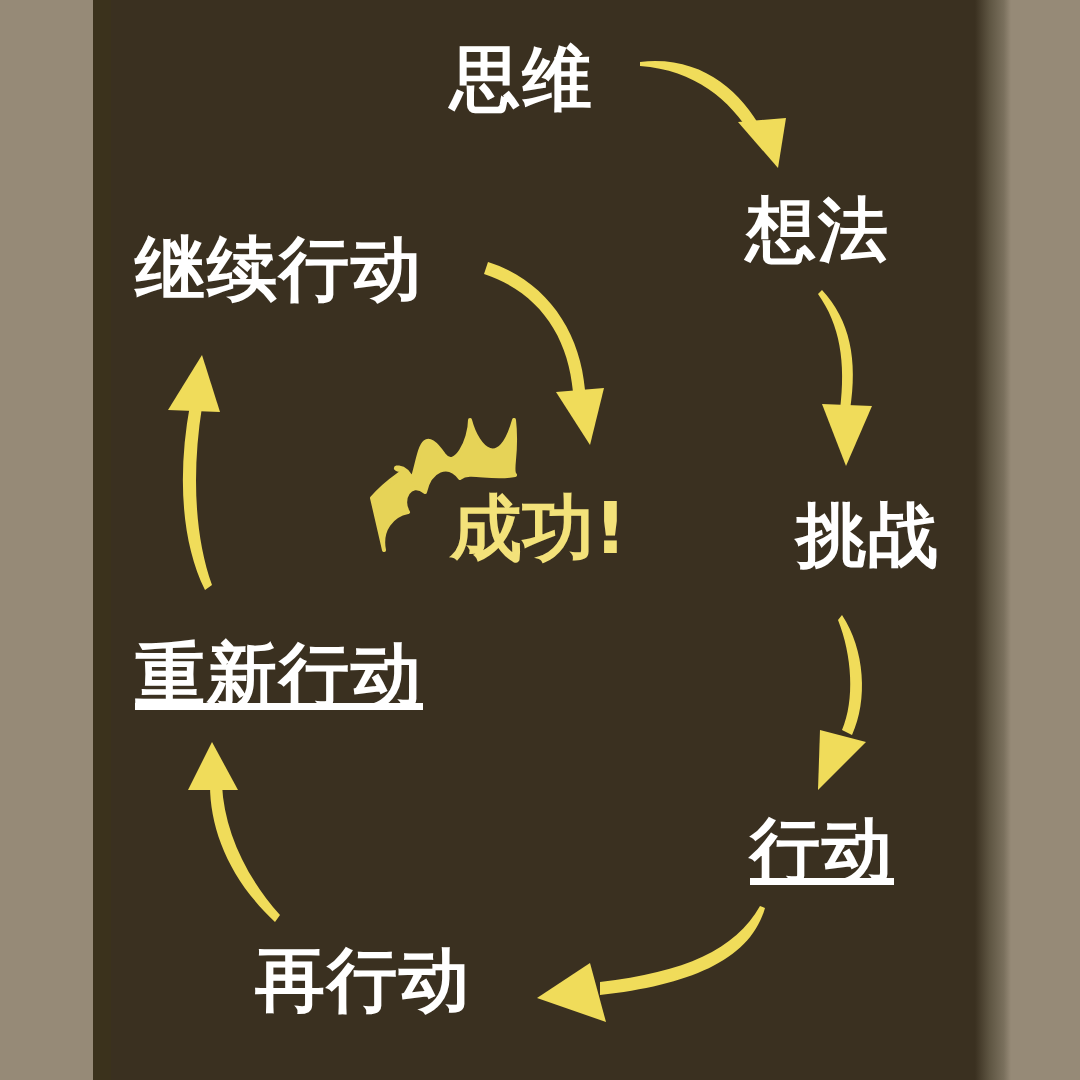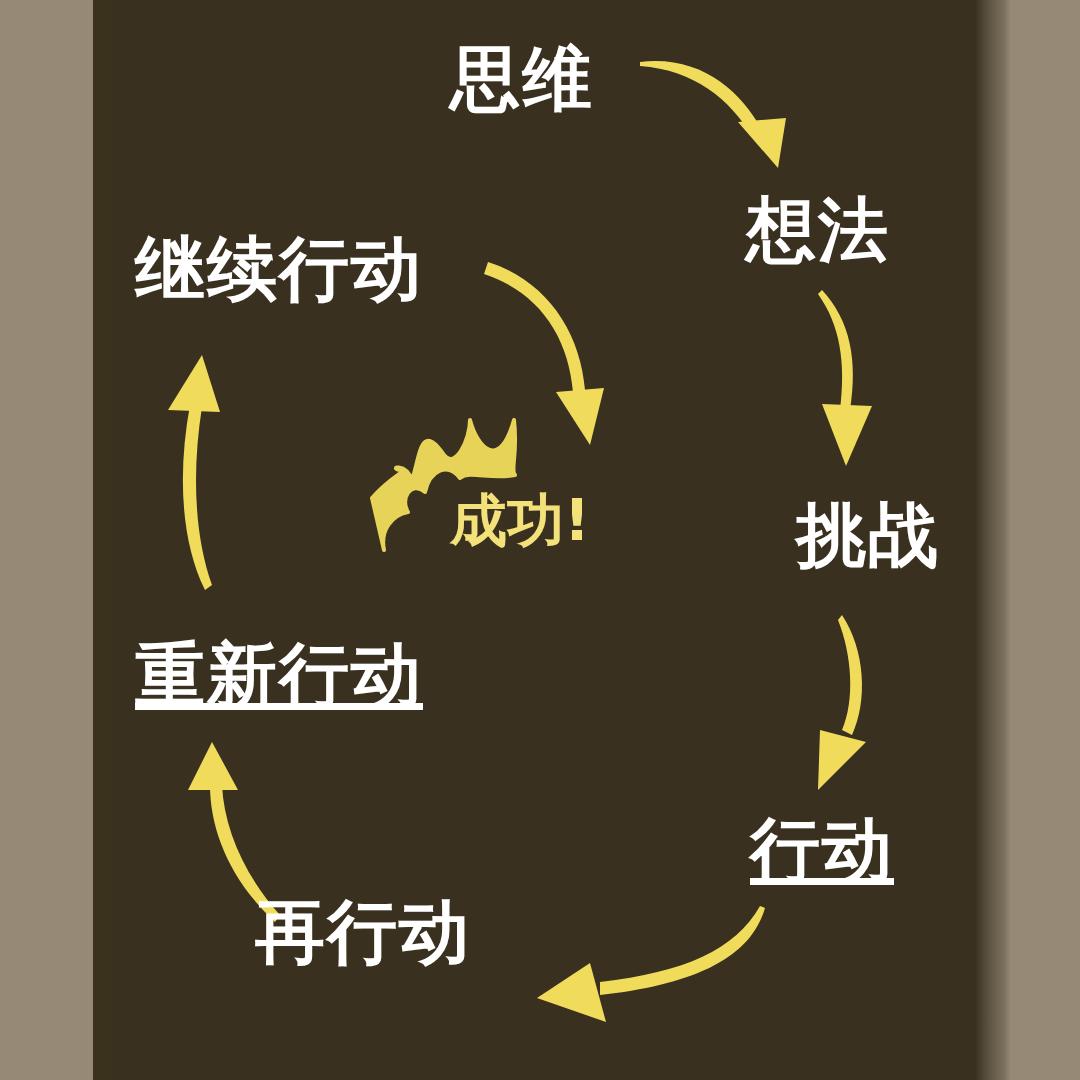--- a/index.html
+++ b/index.html
@@ -1,21 +1,21 @@
 <!DOCTYPE html>
 <html><head>
 <meta charset="utf-8">
 <style>
   html,body{margin:0;padding:0;}
   body{width:1080px;height:1080px;position:relative;overflow:hidden;background:#968a77;font-family:"DejaVu Sans","Liberation Sans",sans-serif;}
   .board{position:absolute;left:93px;top:0;width:893px;height:1080px;background:#3a3020;}
   .edge-l{position:absolute;left:93px;top:0;width:18px;height:1080px;background:#3b321c;}
   .edge-r{position:absolute;left:975px;top:0;width:36px;height:1080px;background:linear-gradient(90deg,#3a3020,#5e5542 40%,#7a705d 80%,#968a77);}
   .label{position:absolute;color:#ffffff;font-weight:bold;font-size:70px;line-height:1;letter-spacing:2px;white-space:nowrap;}
-  .success{position:absolute;color:#f3e27a;font-weight:bold;font-size:57px;line-height:1;white-space:nowrap;}
+  .success{position:absolute;color:#f3e27a;font-weight:bold;font-size:72px;line-height:1;white-space:nowrap;}
   svg.arrows{position:absolute;left:0;top:0;width:1080px;height:1080px;}
 </style>
 </head>
 <body>
 
 <div class="board"></div>
 <div class="edge-l"></div>
 <div class="edge-r"></div>
 
 <svg class="arrows" viewBox="0 0 1080 1080">
@@ -57,16 +57,16 @@
     </g>
   </g>
 
   <path d="M372 498 C392 475 410 470 400 470 C388 468 405 462 412 480 C420 458 420 420 444 455 C455 470 470 440 470 420 C478 450 500 470 514 420 C518 455 510 470 515 475 C490 480 470 470 460 478 C448 462 430 470 425 492 C410 480 400 500 408 512 C392 515 380 530 384 550 Z" fill="#f0dc5a" stroke="#f0dc5a" stroke-width="4" stroke-linejoin="round" opacity="0.95"></path>
 </svg>
 
 <div class="label" style="left:450px;top:44px;">思维</div>
 <div class="label" style="left:730px;top:195px;margin-left:16px;">想法</div>
 <div class="label" style="left:796px;top:500px;">挑战</div>
 <div class="label" style="left:750px;top:815px;text-decoration:underline;">行动</div>
-<div class="label" style="left:255px;top:897px;text-align:center;">再行动</div>
+<div class="label" style="left:255px;top:945px;text-align:center;">再行动</div>
 <div class="label" style="left:135px;top:640px;text-decoration:underline;">重新行动</div>
 <div class="label" style="left:135px;top:234px;">继续行动</div>
 <div class="success" style="left:450px;top:492px;">成功!</div>
 
 </body></html>

